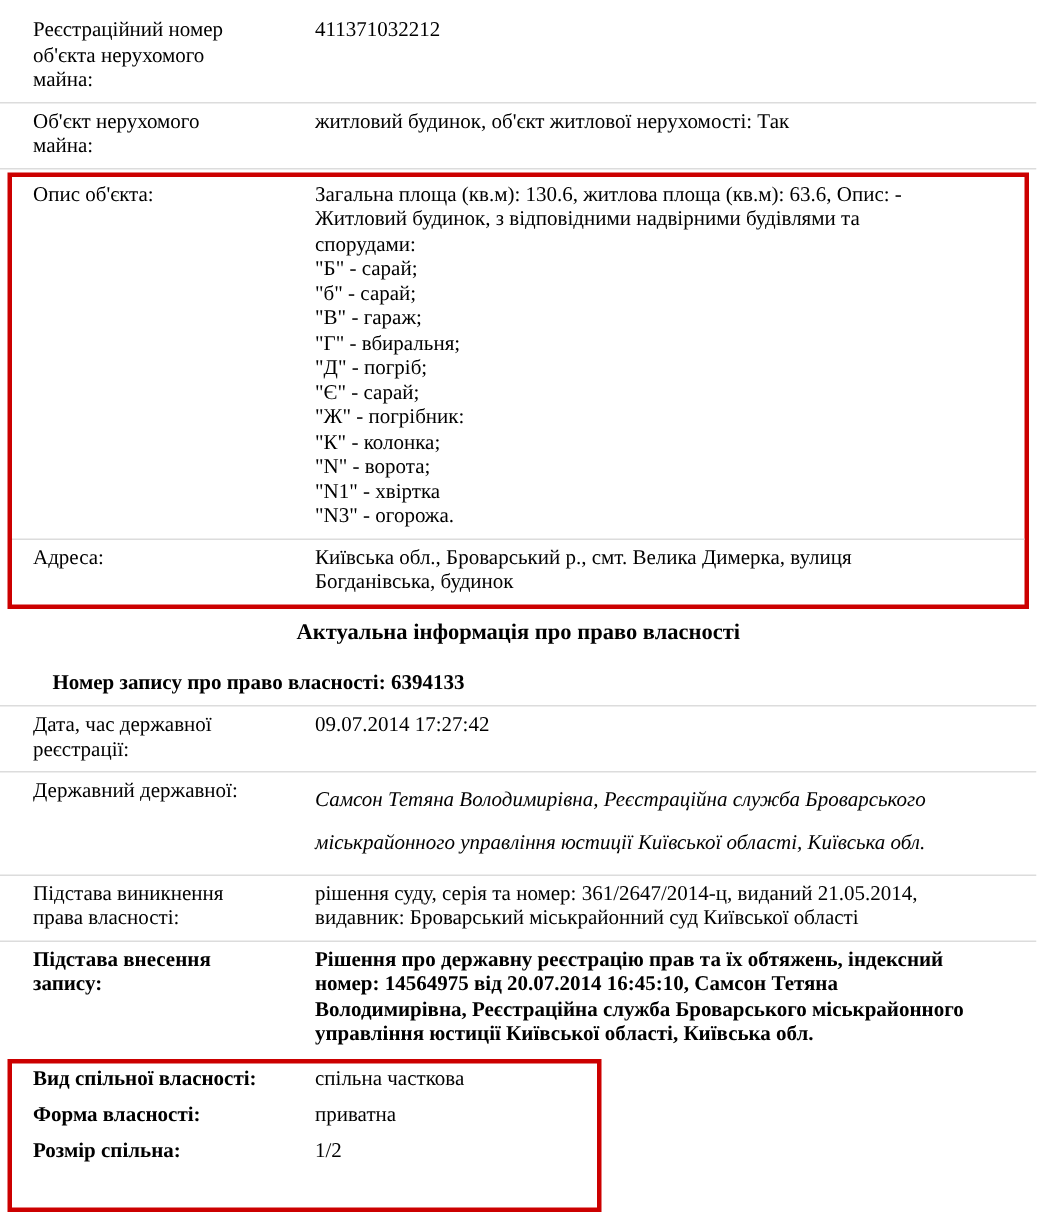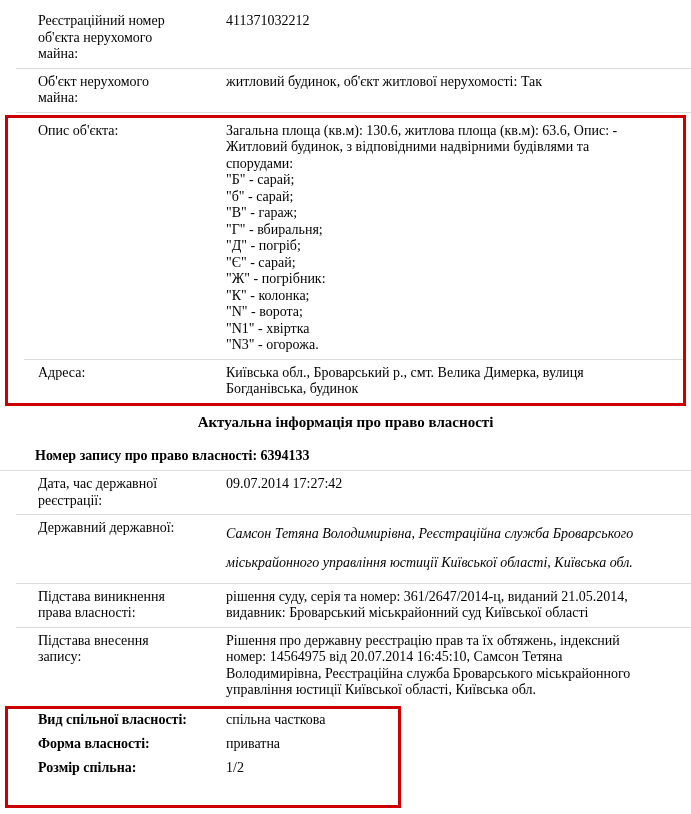--- a/index.html
+++ b/index.html
@@ -22,23 +22,22 @@
     font-weight: bold;
     font-size: 15px;
     padding: 5px 0 9px 0;
     line-height: 1.2;
   }
   .row {
     display: flex;
     align-items: flex-start;
     padding: 5px 10px 5px 22px;
     border-bottom: 1px solid #dcdcdc;
-    margin-left: 16px;
   }
-  .row.no-border { border-bottom: none; }
+  .row.no-border { border-bottom: none; font-weight: bold; }
   .label {
     flex: 0 0 168px;
     width: 168px;
     white-space: pre-line;
   }
   .value {
     flex: 1;
     padding-left: 20px;
     white-space: pre-line;
   }

